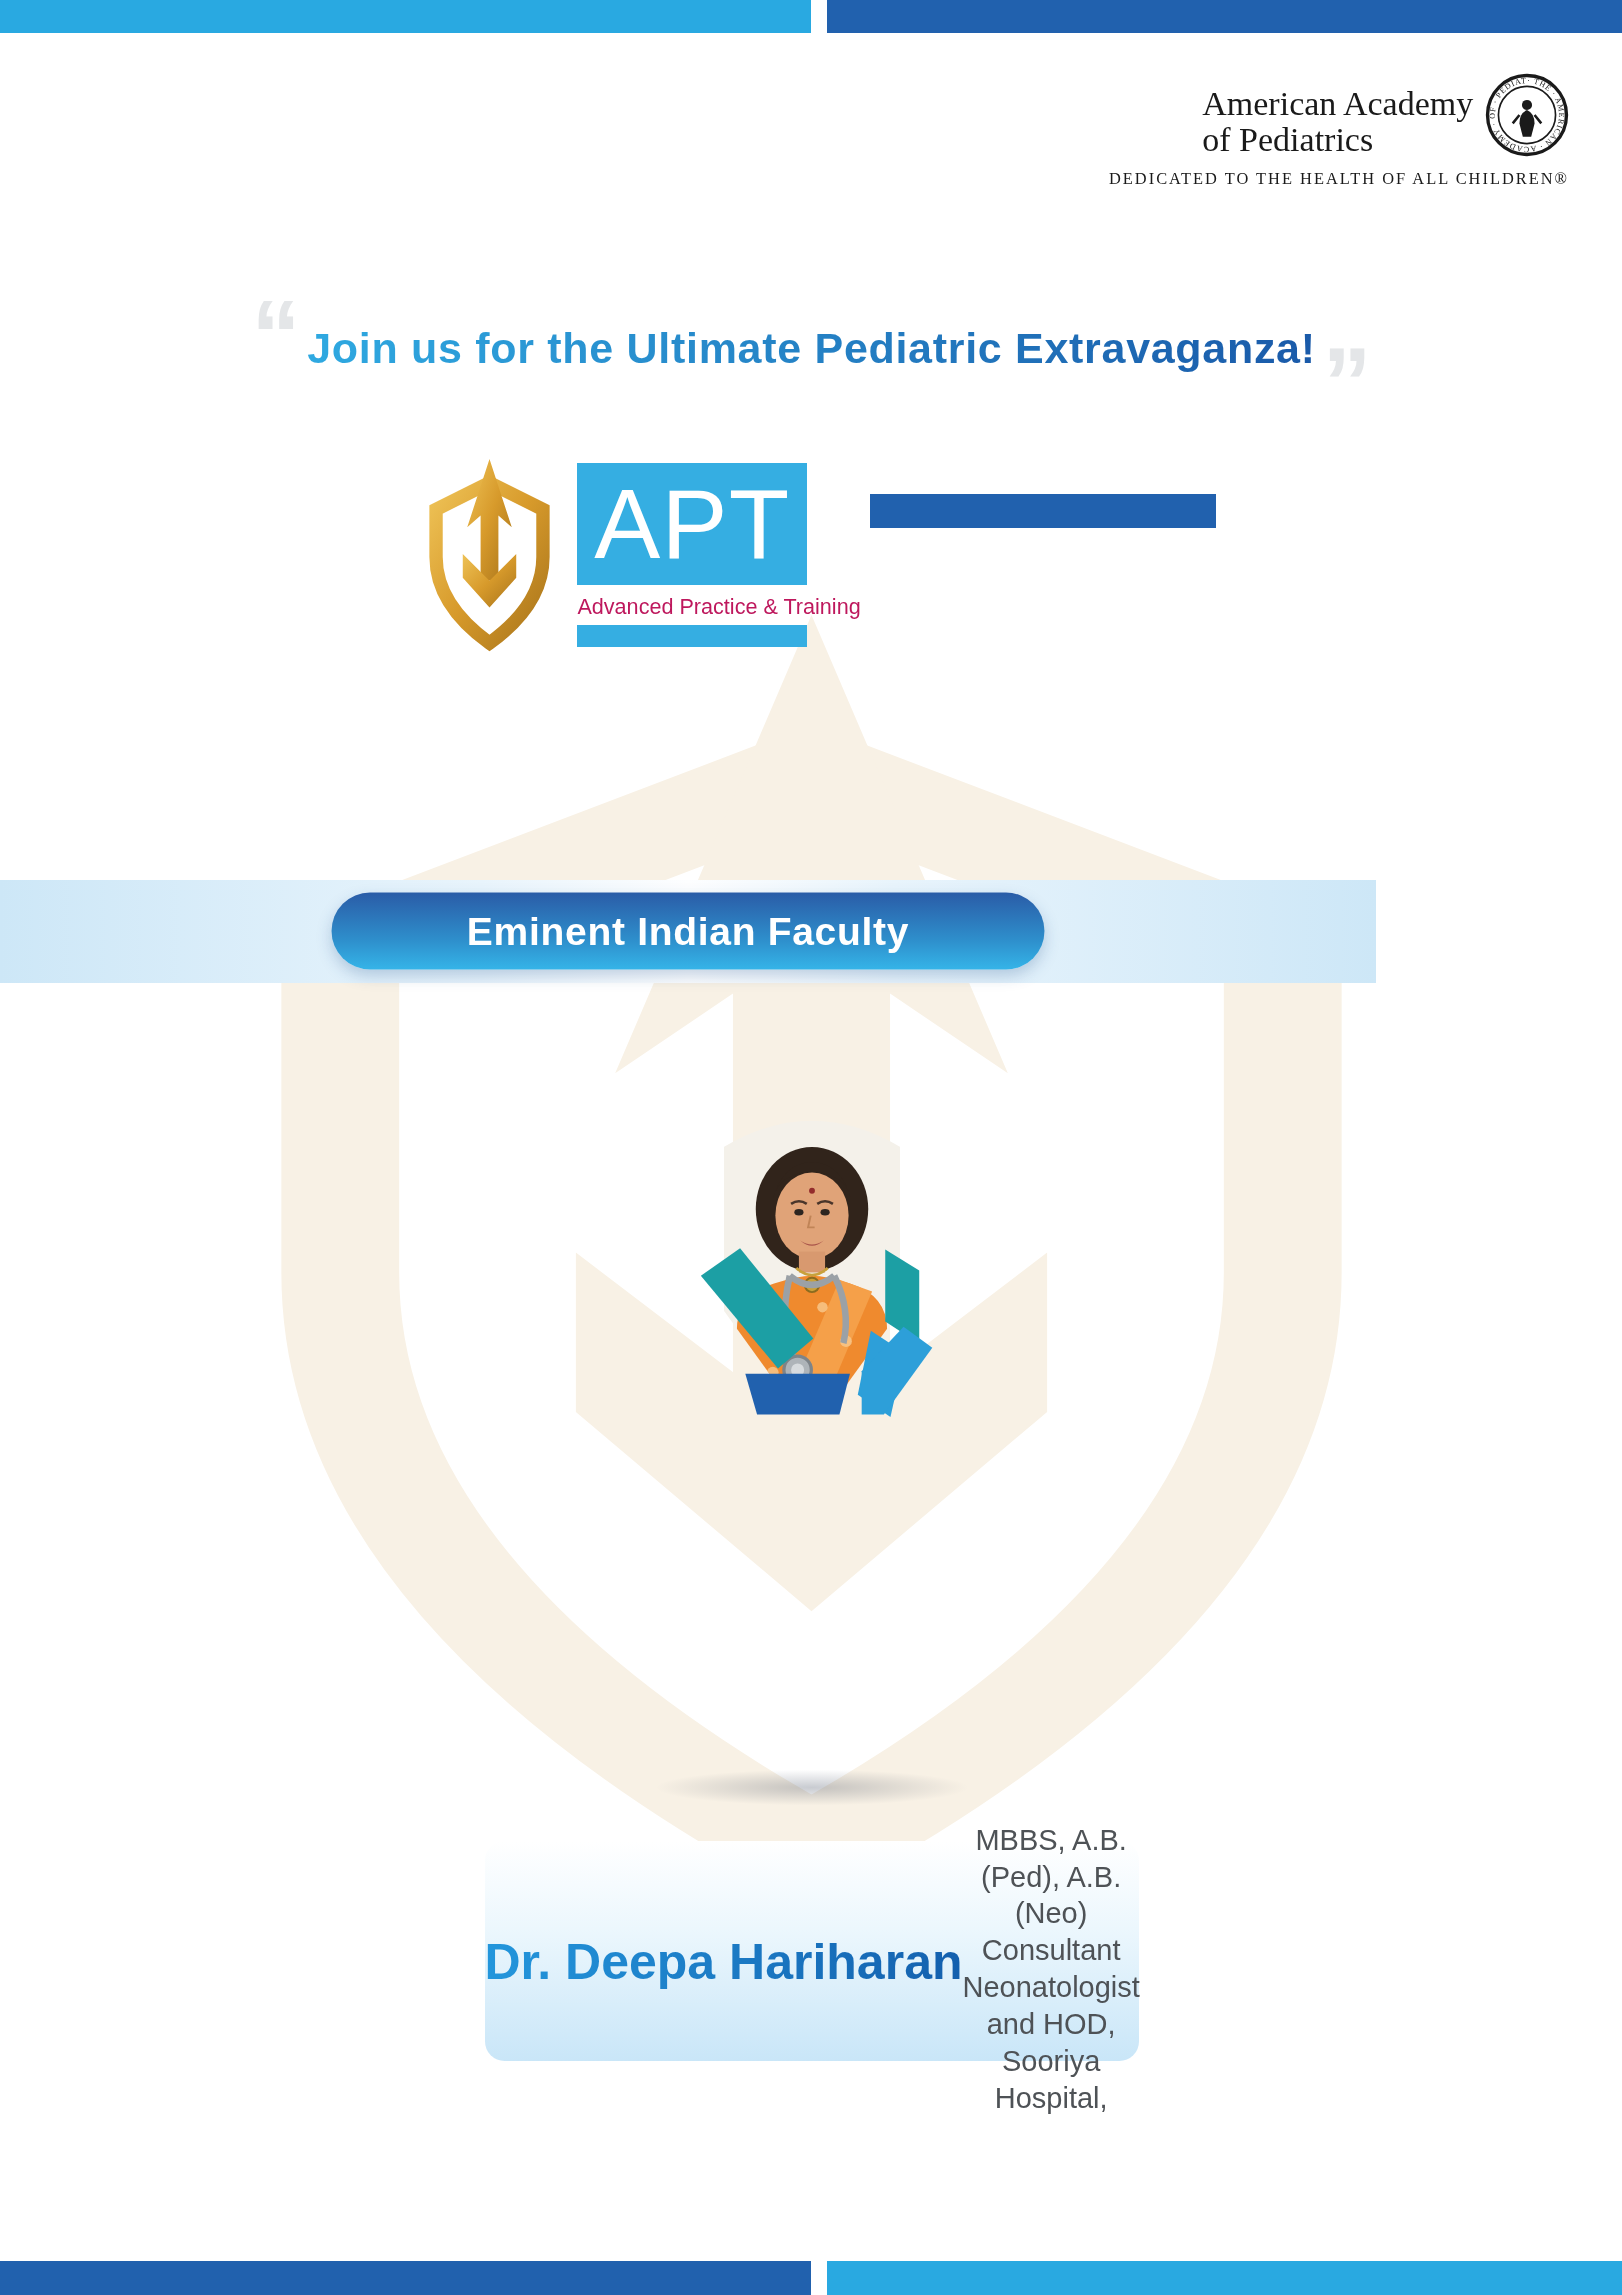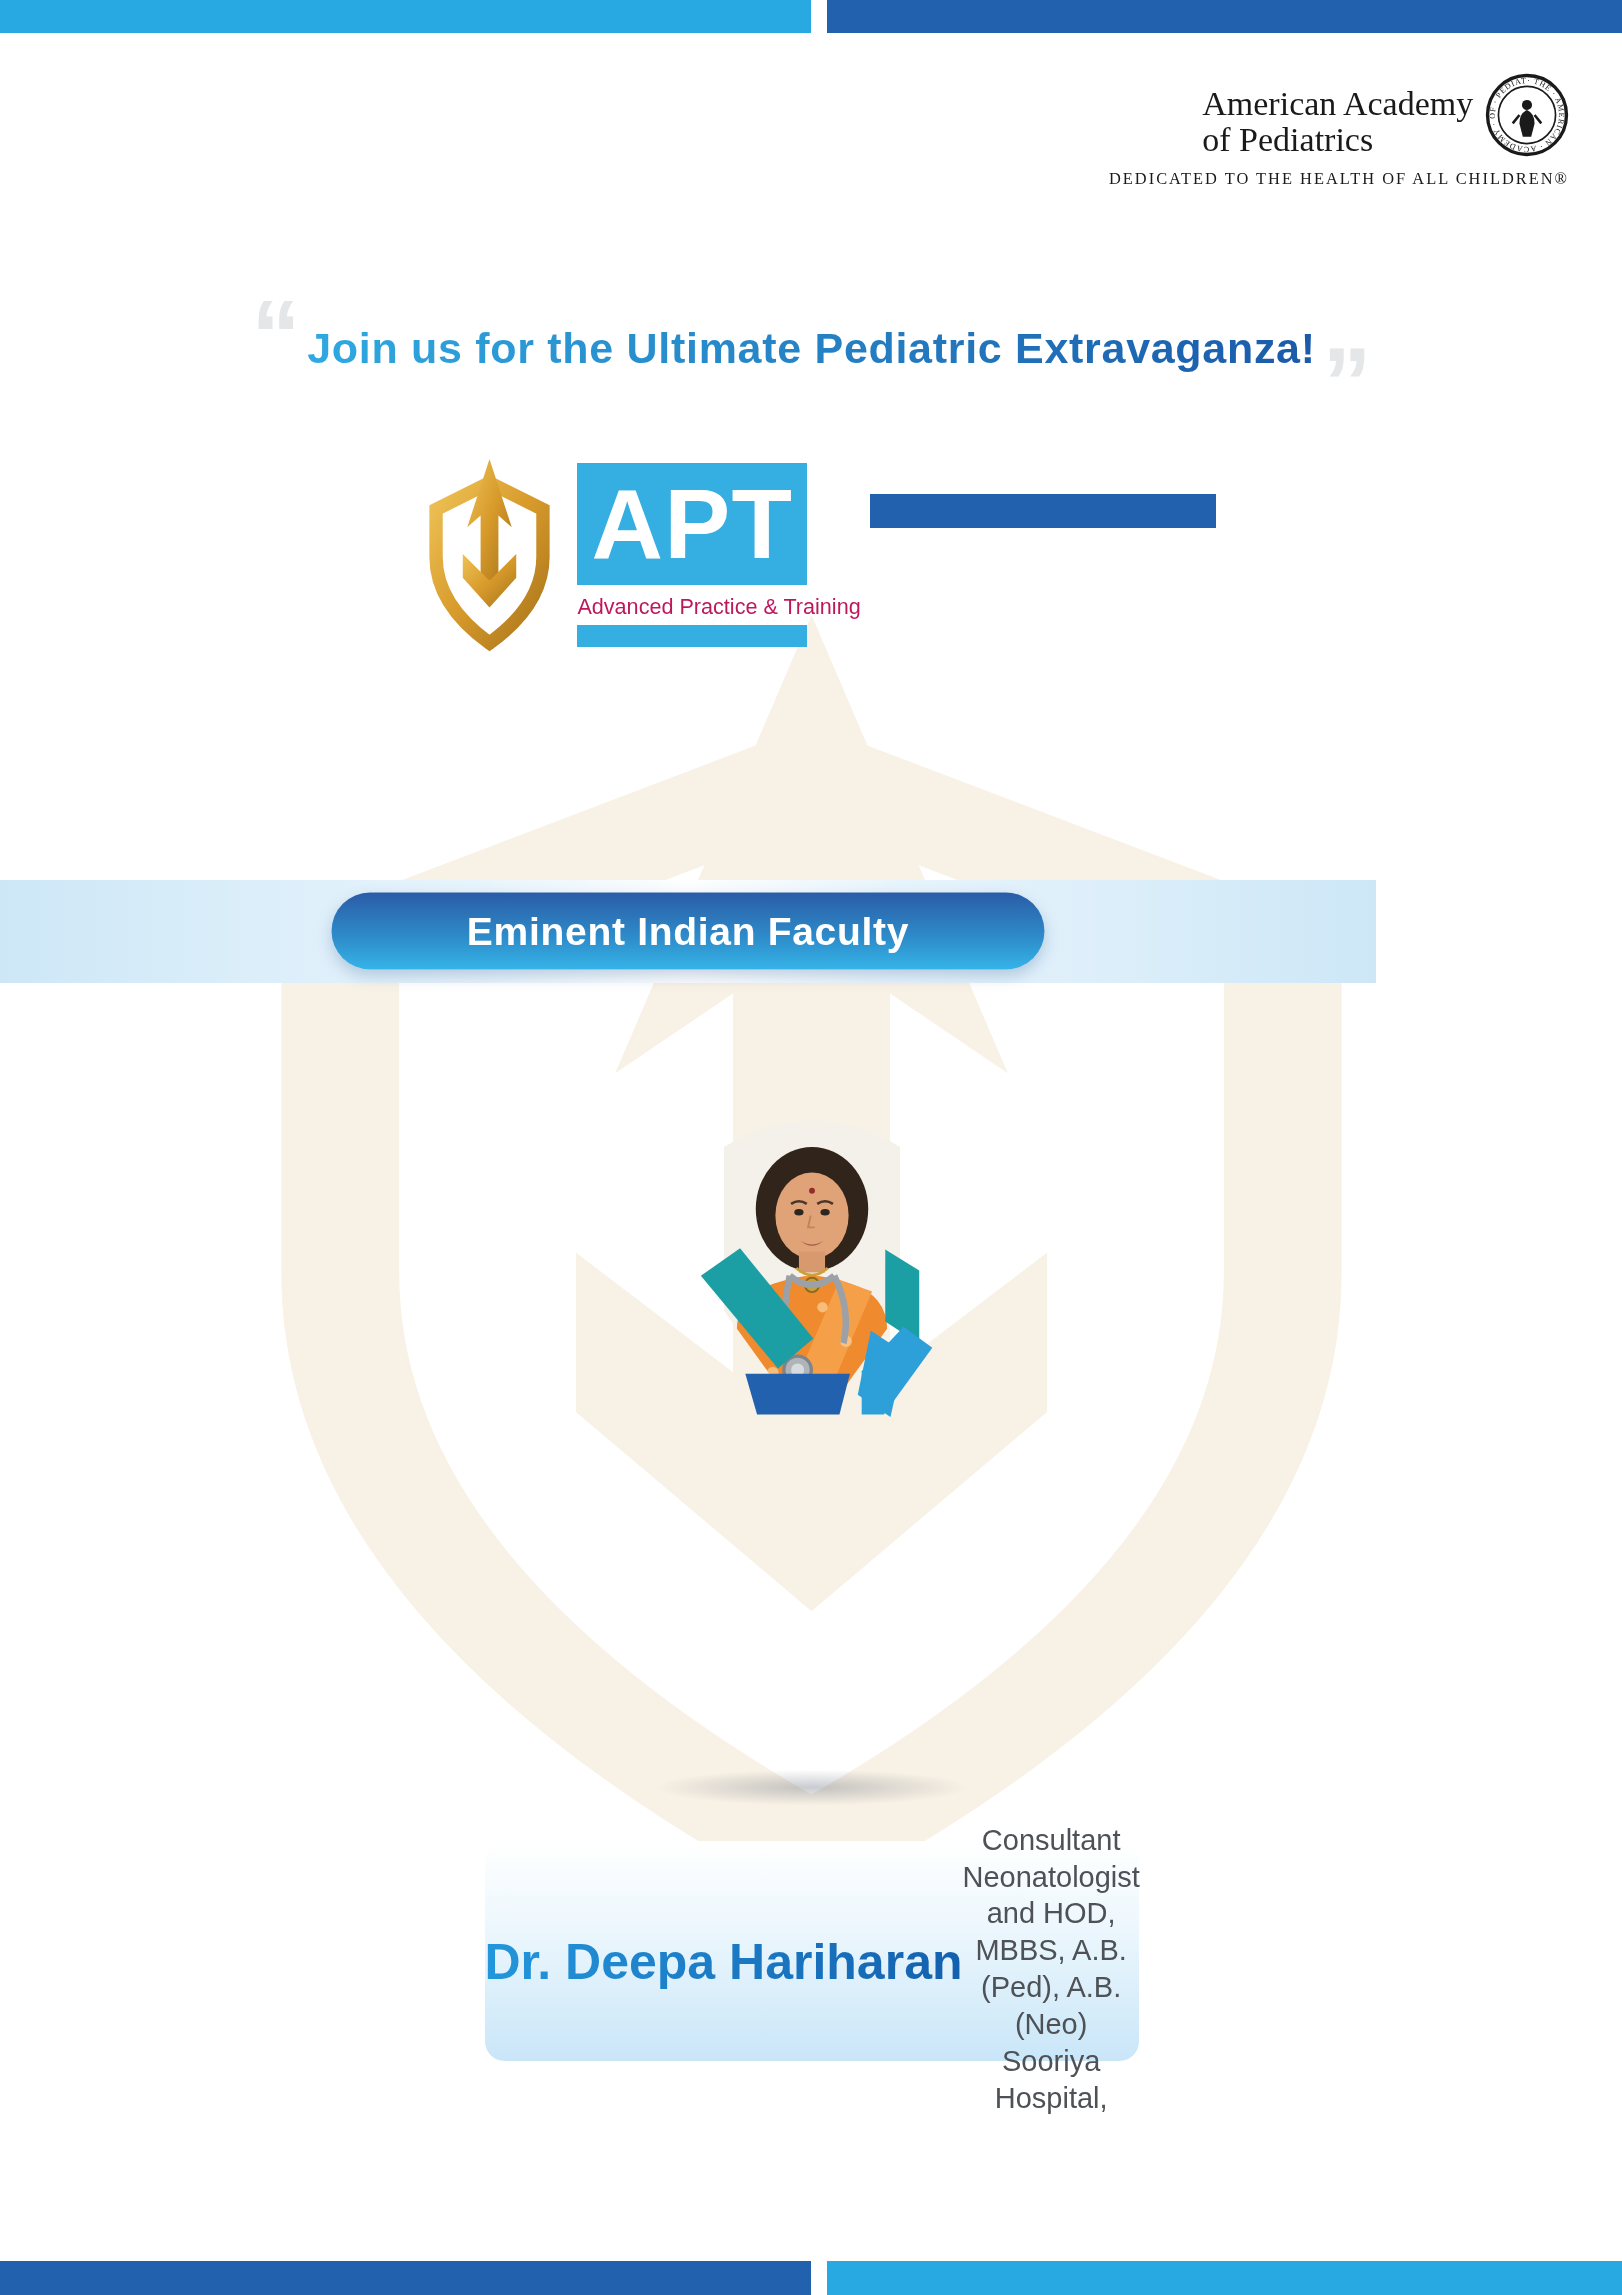--- a/index.html
+++ b/index.html
@@ -41,21 +41,21 @@
     font-size:43px; font-weight:800; letter-spacing:0.7px; color:#1E7BC4;
     background:linear-gradient(90deg,#2FA9E1 0%,#1A5AA9 100%);
     -webkit-background-clip:text; background-clip:text; -webkit-text-fill-color:transparent;
   }
 
   
   #aptathon { top:298px; left:0; width:1623px; display:flex; justify-content:center; align-items:flex-start; gap:9.2px; }
   #aptathon .shield-big { width:165px; height:196px; margin-right:-3.9px; margin-top:-3.9px; }
   .logo-col { display:flex; flex-direction:column; }
   .apt-box { width:230px; height:122px; background:#35AEE2; color:#fff; display:flex; align-items:center; justify-content:center;
-             font-size:99px; font-weight:700; letter-spacing:1.3px; }
+             font-size:99px; font-weight:400; letter-spacing:1.3px; }
   .athon-box { width:346px; height:122px; background:#2161AE; color:#fff; display:flex; align-items:center; justify-content:center;
              font-size:99px; font-weight:800; letter-spacing:1.3px; }
   .apt-tag { margin-top:9.2px; color:#be185d; font-size:21.6px; font-weight:500; text-align:right; white-space:nowrap; }
   .apt-bar { margin-top:5.2px; height:22px; background:#35AEE2; width:230px; }
   .athon-bar { margin-top:31px; height:34px; background:#2161AE; width:346px; }
 
   
   #band { top:523px; left:0; width:1376px; height:103px;
     background:linear-gradient(90deg,#CDE7F7 0%,#E8F4FC 35%,#FDFEFF 50%,#E8F4FC 65%,#CDE7F7 100%); }
   #pill { position:absolute; left:50%; top:50%; transform:translate(-50%,-50%);
@@ -202,22 +202,22 @@
     <polygon points="300,336 352,370 330,468 280,434" fill="#2D9FD9"></polygon>
     <polygon points="108,402 268,402 252,464 126,464" fill="#2161AE"></polygon>
     <polygon points="286,398 350,330 394,362 320,464 286,464" fill="#2D9FD9"></polygon>
   </svg>
 </div>
 <div id="photo-shadow" class="abs layer"></div>
 
 <div id="namecard" class="abs layer">
   <div class="name">Dr. Deepa Hariharan</div>
   <div class="creds">
+    <div>MBBS, A.B. (Ped), A.B. (Neo)</div>
     <div>Consultant Neonatologist and HOD,</div>
-    <div>MBBS, A.B. (Ped), A.B. (Neo)</div>
     <div>Sooriya Hospital,</div>
   </div>
 </div>
 
 <div id="bottombar" class="bar">
   <div class="seg seg-l"></div>
   <div class="seg seg-r"></div>
 </div>
 
 

